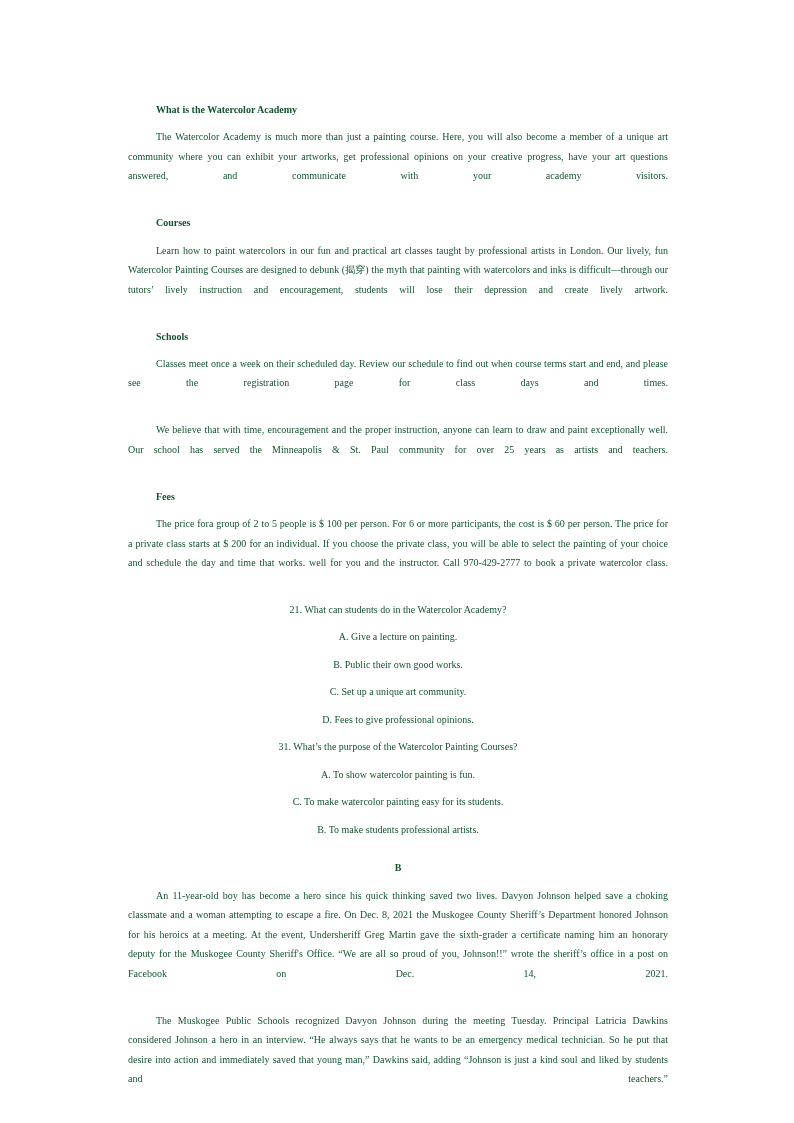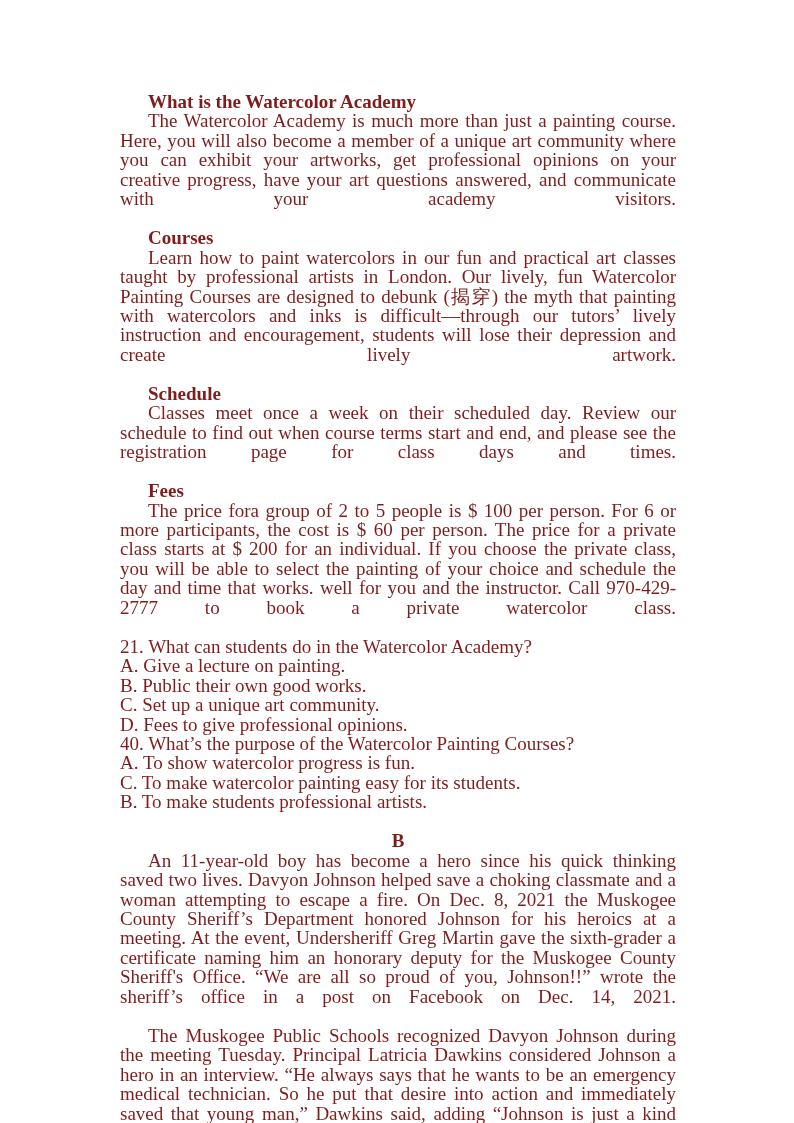--- a/index.html
+++ b/index.html
@@ -26,25 +26,25 @@
 
   .doc-body {
     width: 556px;
   }
 
   
   .para,
   .heading,
   .qline,
   .section-label {
-    font-size: 19px;
+    font-size: 10px;
     line-height: 19.45px;
-    margin: 0;
+    margin: 8px;
     padding: 0;
-    color: #7f1d1d;
+    color: #14532d;
   }
 
   .para {
     text-align: justify;
     text-justify: inter-word;
     text-indent: 28px;
     word-spacing: 0.2px;
   }
 
   
@@ -54,21 +54,21 @@
     width: 100%;
   }
 
   .heading {
     font-weight: bold;
     text-indent: 28px;
     text-align: left;
   }
 
   .qline {
-    text-align: left;
+    text-align: center;
     text-indent: 0;
     white-space: nowrap;
   }
 
   .section-label {
     font-weight: bold;
     text-align: center;
     text-indent: 0;
     margin-top: 19.45px;
   }
@@ -85,40 +85,41 @@
         <p class="heading">What is the Watercolor Academy</p>
         <p class="para">The Watercolor Academy is much more than just a painting course. Here, you will also become a member of a unique art community where you can exhibit your artworks, get professional opinions on your creative progress, have your art questions answered, and communicate with your academy visitors.</p>
       </div>
 
       <div>
         <p class="heading">Courses</p>
         <p class="para">Learn how to paint watercolors in our fun and practical art classes taught by professional artists in London. Our lively, fun Watercolor Painting Courses are designed to debunk (揭穿) the myth that painting with watercolors and inks is difficult—through our tutors’ lively instruction and encouragement, students will lose their depression and create lively artwork.</p>
       </div>
 
       <div>
-        <p class="heading">Schedule</p>
+        <p class="heading">Schools</p>
         <p class="para">Classes meet once a week on their scheduled day. Review our schedule to find out when course terms start and end, and please see the registration page for class days and times.</p>
+        <p class="para">We believe that with time, encouragement and the proper instruction, anyone can learn to draw and paint exceptionally well. Our school has served the Minneapolis &amp; St. Paul community for over 25 years as artists and teachers.</p>
       </div>
 
       <div>
         <p class="heading">Fees</p>
         <p class="para">The price fora group of 2 to 5 people is $ 100 per person. For 6 or more participants, the cost is $ 60 per person. The price for a private class starts at $ 200 for an individual.  If you choose the private class, you will be able to select the painting of your choice and schedule the day and time that works. well for you and the instructor. Call 970-429-2777 to book a private watercolor class.</p>
       </div>
 
       <div>
         <p class="qline">21. What can students do in the Watercolor Academy?</p>
         <p class="qline">A. Give a lecture on painting.</p>
         <p class="qline">B. Public their own good works.</p>
         <p class="qline">C. Set up a unique art community.</p>
         <p class="qline">D. Fees to give professional opinions.</p>
       </div>
 
       <div>
-        <p class="qline">40. What’s the purpose of the Watercolor Painting Courses?</p>
-        <p class="qline">A. To show watercolor progress is fun.</p>
+        <p class="qline">31. What’s the purpose of the Watercolor Painting Courses?</p>
+        <p class="qline">A. To show watercolor painting is fun.</p>
         <p class="qline">C. To make watercolor painting easy for its students.</p>
         <p class="qline">B. To make students professional artists.</p>
       </div>
 
 
     </div>
 
     <div>
       <p class="section-label">B</p>
       <p class="para">An 11-year-old boy has become a hero since his quick thinking saved two lives. Davyon Johnson helped save a choking classmate and a woman attempting to escape a fire. On Dec. 8, 2021 the Muskogee County Sheriff’s Department honored Johnson for his heroics at a meeting. At the event, Undersheriff Greg Martin gave the sixth-grader a certificate naming him an honorary deputy for the Muskogee County Sheriff's Office. “We are all so proud of you, Johnson!!” wrote the sheriff’s office in a post on Facebook on Dec. 14, 2021.</p>

